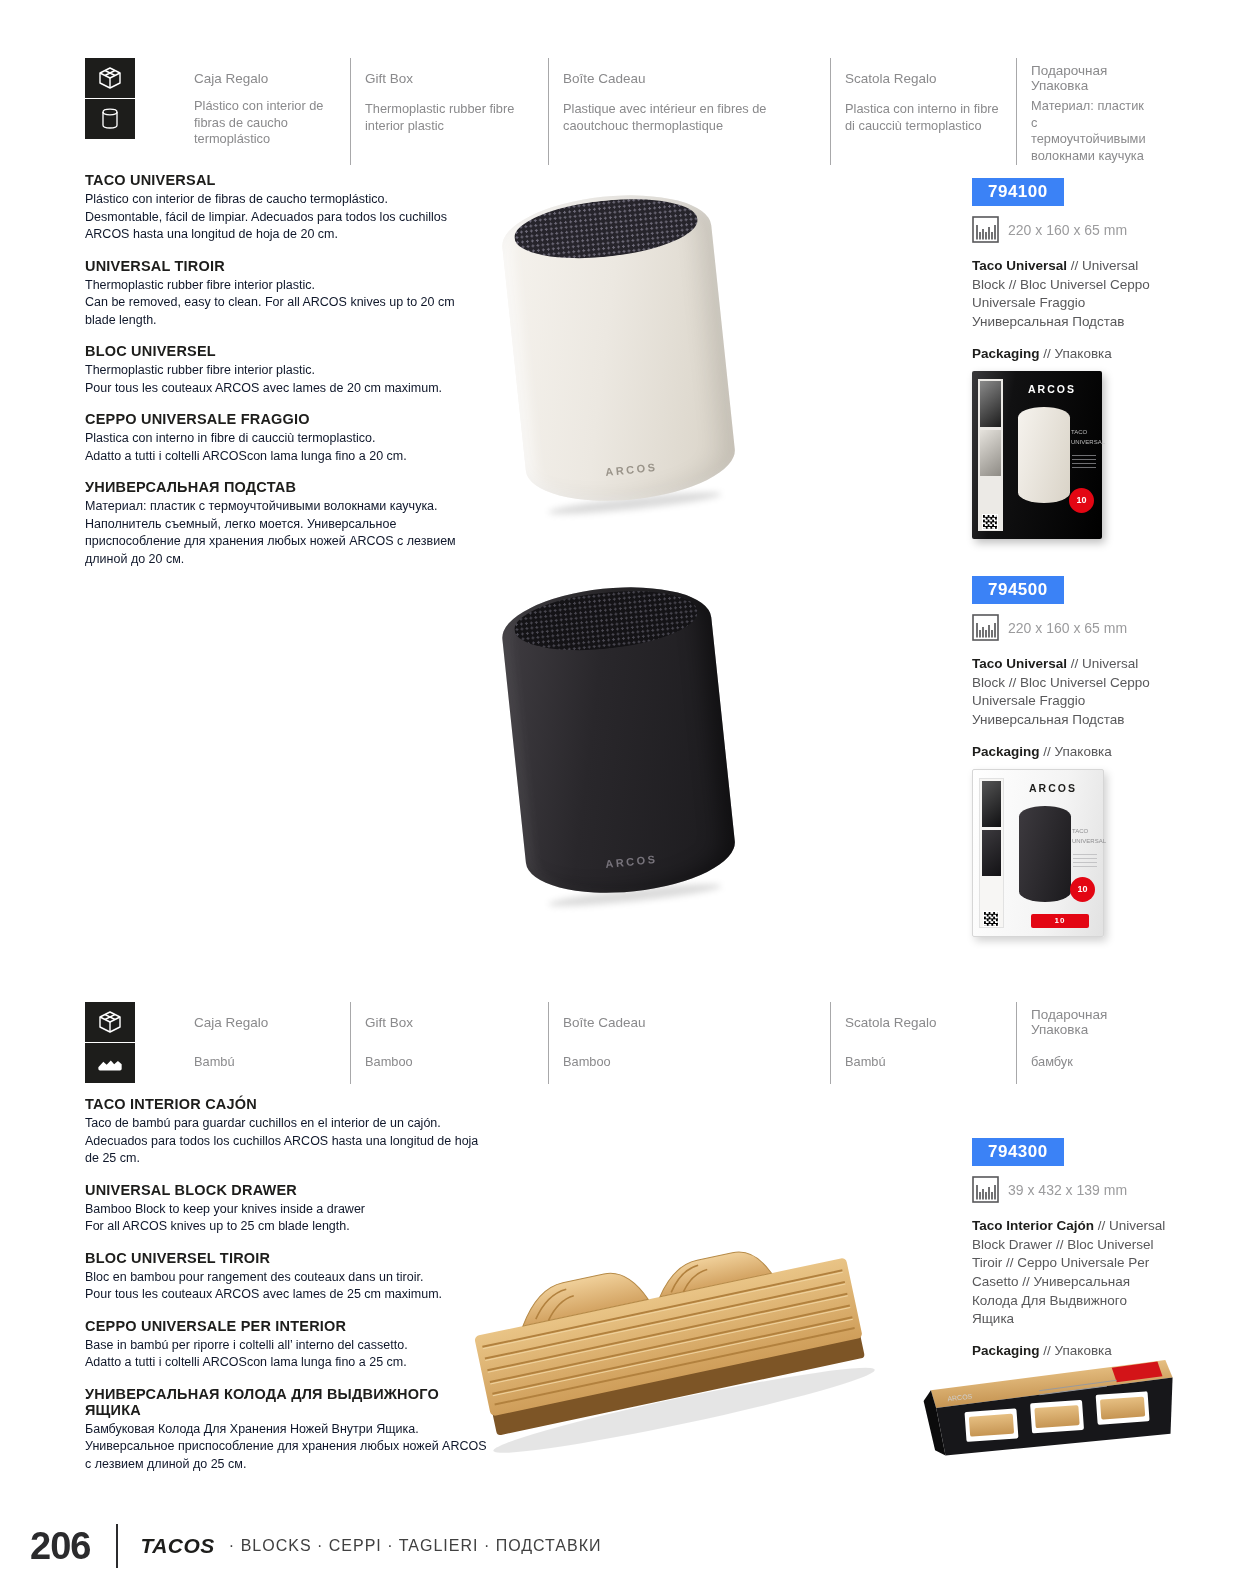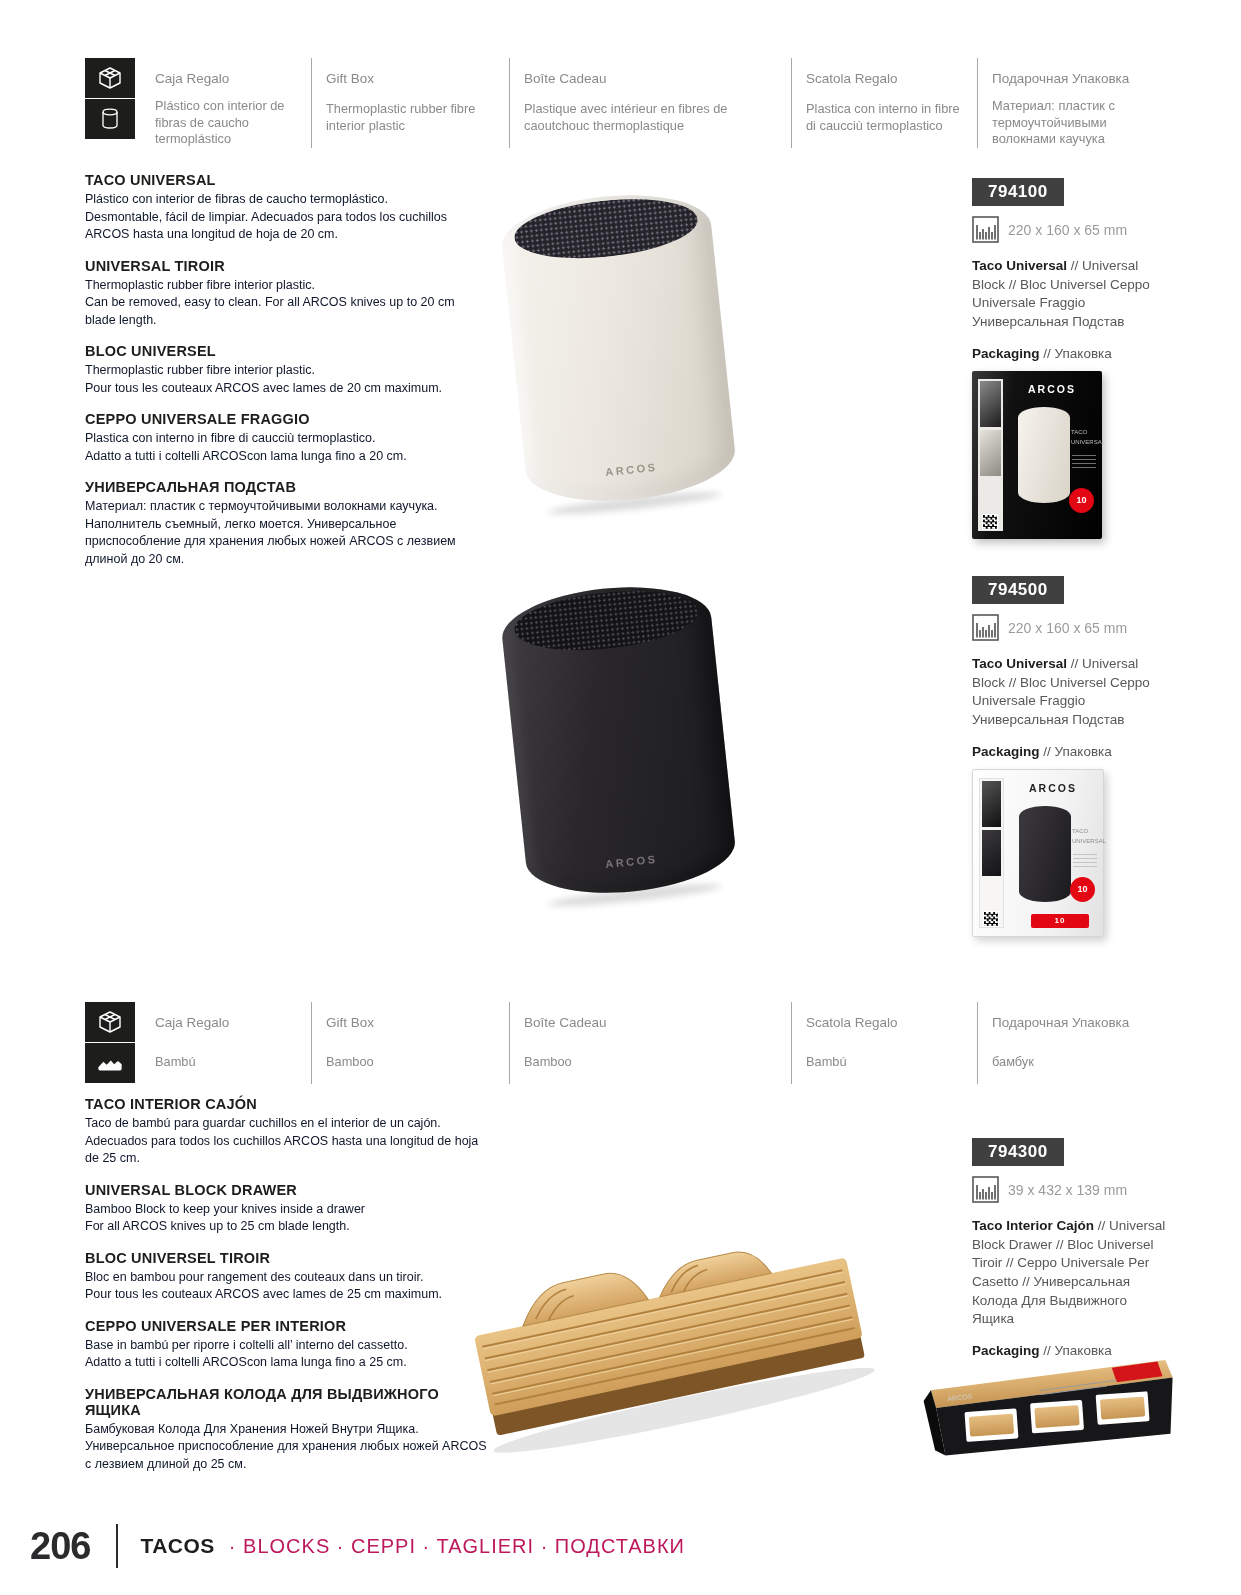--- a/index.html
+++ b/index.html
@@ -4,21 +4,21 @@
 <style>
   * { box-sizing: border-box; margin: 0; padding: 0; }
   html,body { background:#fff; }
   .page {
     position: relative; width: 1241px; height: 1595px; margin: 0 auto;
     background: #fff; overflow: hidden;
     font-family: "Liberation Sans", sans-serif; color: #1d1d1b;
   }
 
   
-  .hdr { position: absolute; left: 85px; width: 1082px; display: flex; }
+  .hdr { position: absolute; left: 85px; width: 1082px; display: flex; gap: 39px; }
   .hdr-icons { width: 52px; flex: 0 0 52px; }
   .hicon { width: 50px; height: 40px; background: #1d1d1b; display: flex;
            align-items: center; justify-content: center; margin-bottom: 1px; }
   .hdr-cols { display: flex; flex: 1; }
   .hcol { padding: 0 14px; }
   .hcol.first { padding-left: 18px; }
   .hcol + .hcol { border-left: 1px solid #a8a8aa; }
   .w1 { flex: 0 0 174px; } .w2 { flex: 0 0 198px; } .w3 { flex: 0 0 234px; }
   .w4 { flex: 0 0 186px; margin-left: 48px; } .w5 { flex: 1; }
   .hlabel { height: 40px; display: flex; align-items: center;
@@ -29,21 +29,21 @@
   
   .langs { position: absolute; left: 85px; width: 402px; }
   .lang { margin-bottom: 14px; }
   .lang h3 { font-size: 14.5px; font-weight: 800; letter-spacing: .2px;
              color: #1d1d1b; margin-bottom: 3px; }
   .lang p { font-size: 12.5px; color: #0f172a; line-height: 1.4;
             white-space: pre-line; }
 
   
   .spec { position: absolute; left: 972px; width: 196px; }
-  .code { display: inline-block; background: #404040; color: #fff;
+  .code { display: inline-block; background: #3b82f6; color: #fff;
           font-weight: 700; font-size: 17px; letter-spacing: .5px;
           padding: 4px 16px; }
   .dims { display: flex; align-items: center; gap: 9px; margin-top: 10px;
           color: #9b9b9d; font-size: 14px; }
   .names { margin-top: 14px; font-size: 13.5px; line-height: 1.38; color: #58585a; }
   .names b { color: #1d1d1b; }
   .packlbl { margin-top: 14px; font-size: 13.5px; color: #58585a; }
   .packlbl b { color: #1d1d1b; }
 
   
@@ -111,22 +111,22 @@
              letter-spacing: 1px; border-radius: 2px; }
   .pd-qr { position: absolute; left: 11px; bottom: 10px; width: 14px; height: 14px;
            background: repeating-conic-gradient(#fff 0% 25%, #000 0% 50%) 0 0/4.6px 4.6px;
            outline: 1px solid #fff; }
 
   
   .footer { position: absolute; left: 30px; top: 1524px; display: flex;
             align-items: center; }
   .pg { font-size: 38px; font-weight: 800; letter-spacing: -1px; color: #2b2b2d; }
   .fbar { width: 2px; height: 44px; background: #2b2b2d; margin: 0 22px 0 26px; }
-  .fsec { font-size: 21px; font-weight: 800; letter-spacing: .5px; color: #1d1d1b; }
-  .fsub { font-size: 20px; color: #be185d; letter-spacing: 1px; margin-left: 14px; }
+  .fsec { font-size: 21px; font-weight: 800; letter-spacing: .5px; color: #1d1d1b; font-style: italic; }
+  .fsub { font-size: 16px; color: #404040; letter-spacing: 1px; margin-left: 14px; }
 
   svg.icon { display: block; }
 </style>
 </head>
 <body>
 
 <div class="page">
 
   <div class="hdr" style="top:58px;">
     <div class="hdr-icons">

